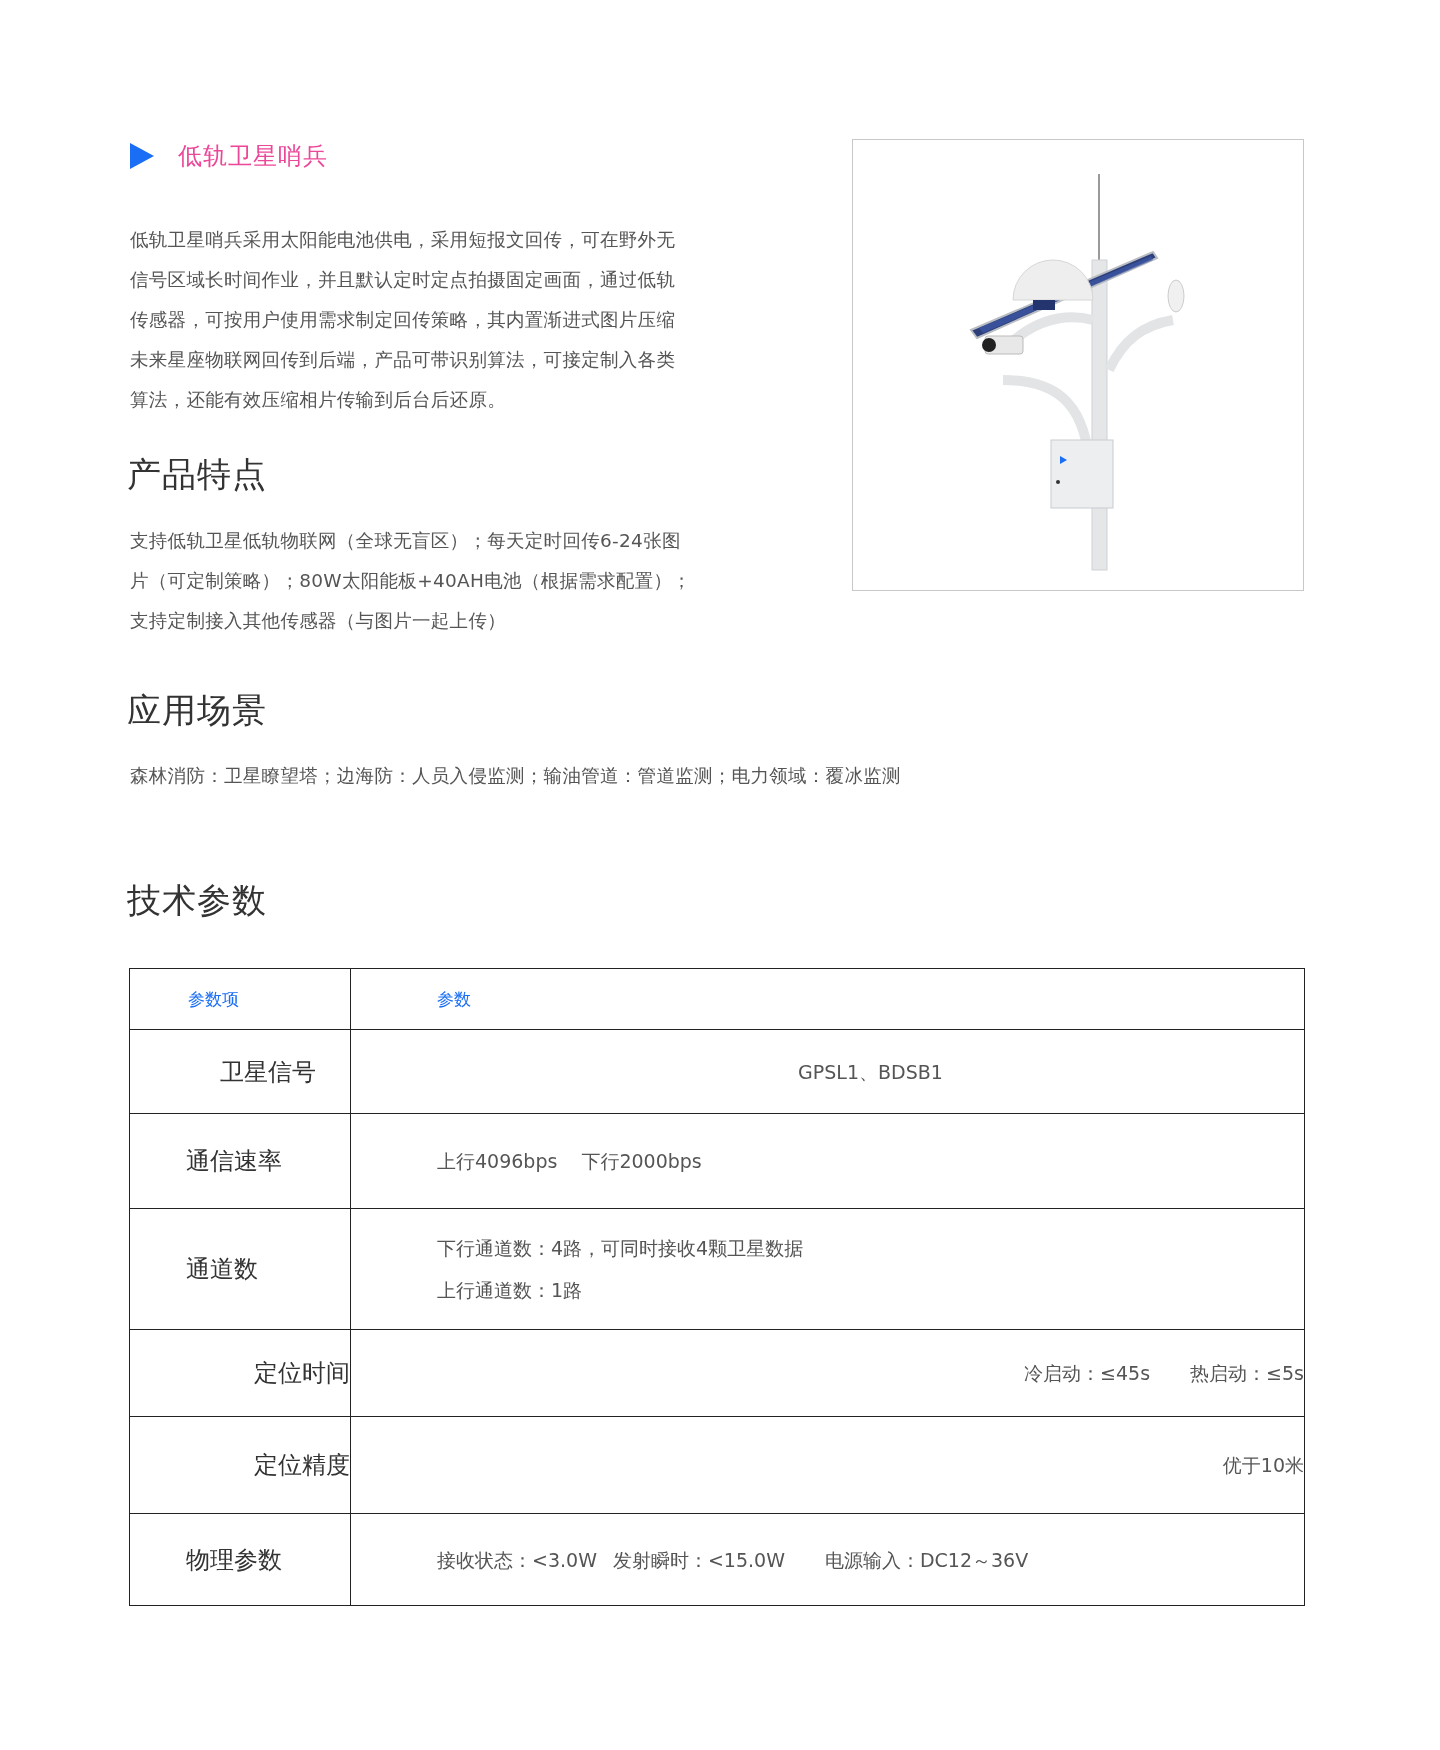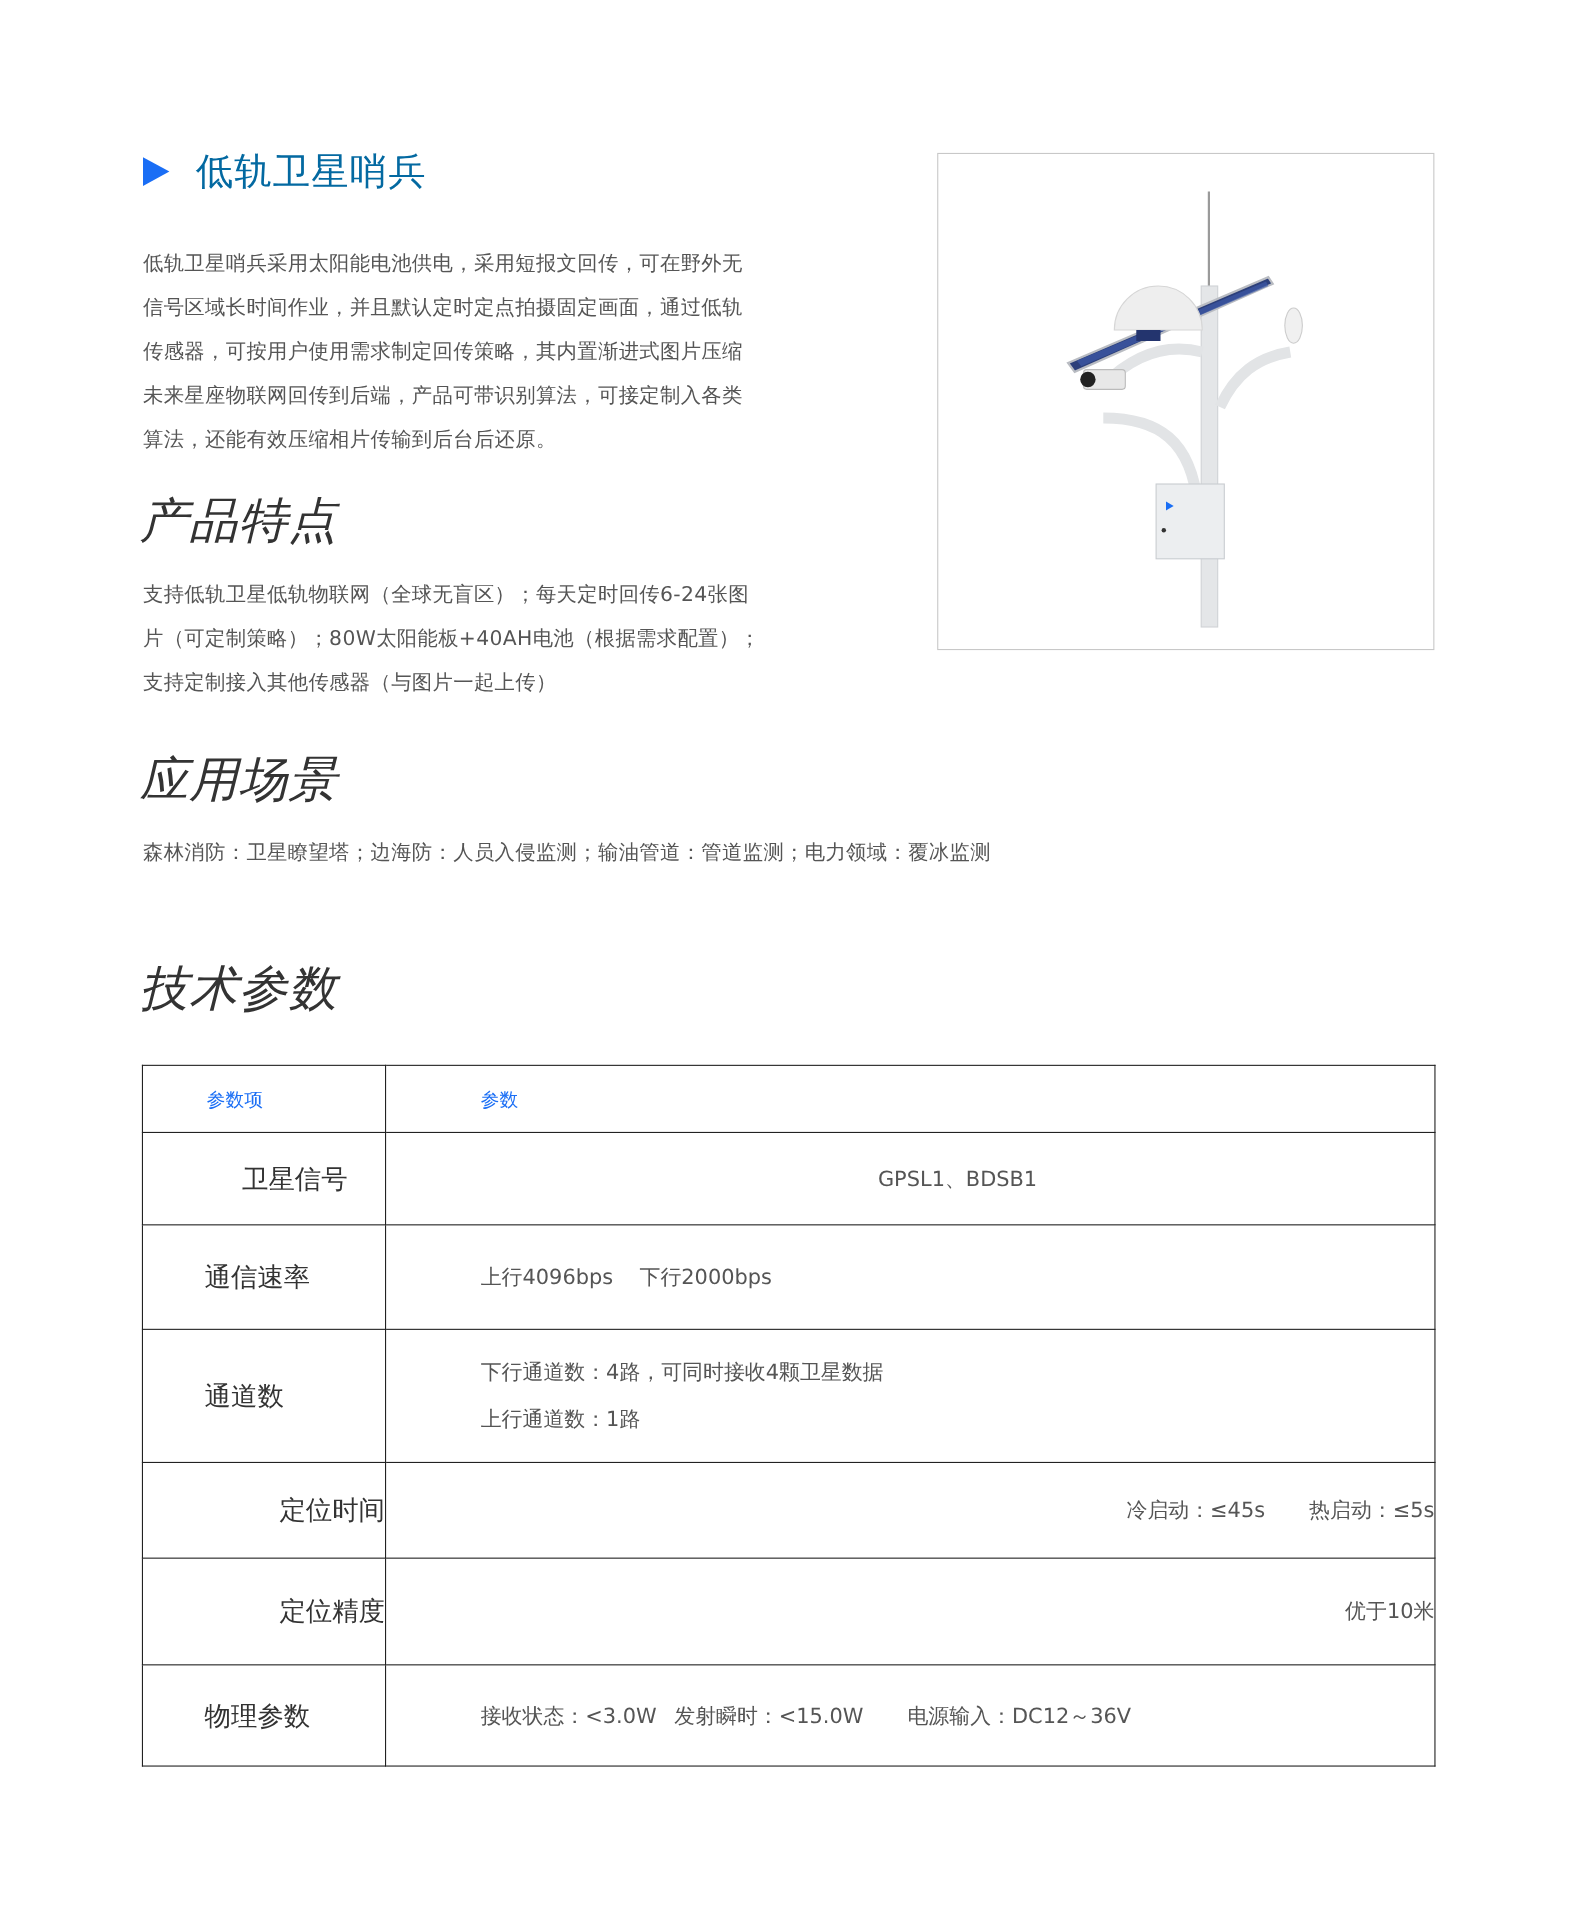--- a/index.html
+++ b/index.html
@@ -10,27 +10,27 @@
   }
   .abs { position: absolute; }
   .title-row { left: 130px; top: 134px; display: flex; align-items: center; }
   .tri {
     width: 0; height: 0;
     border-top: 13px solid transparent;
     border-bottom: 13px solid transparent;
     border-left: 24px solid #1a6ef5;
     margin-right: 24px;
   }
-  .title-text { font-size: 34px; color: #0369a1; letter-spacing: 1px; line-height: 44px; }
+  .title-text { font-size: 24px; color: #ec4899; letter-spacing: 1px; line-height: 44px; }
   .para {
     left: 130px; width: 610px;
     font-size: 18.5px; line-height: 40px; color: #555555;
     letter-spacing: 0.3px;
   }
-  .h2 { left: 127px; font-size: 44px; color: #333333; line-height: 44px; letter-spacing: 1px; font-style: italic; }
+  .h2 { left: 127px; font-size: 34px; color: #333333; line-height: 44px; letter-spacing: 1px; }
   .img-frame {
     left: 852px; top: 139px; width: 452px; height: 452px;
     border: 1px solid #c8c8c8; box-sizing: border-box; background: #fff;
   }
   table.spec {
     position: absolute; left: 129px; top: 968px; width: 1176px;
     border-collapse: collapse; table-layout: fixed;
   }
   table.spec td, table.spec th {
     border: 1.5px solid #222222; padding: 0; font-weight: normal;

